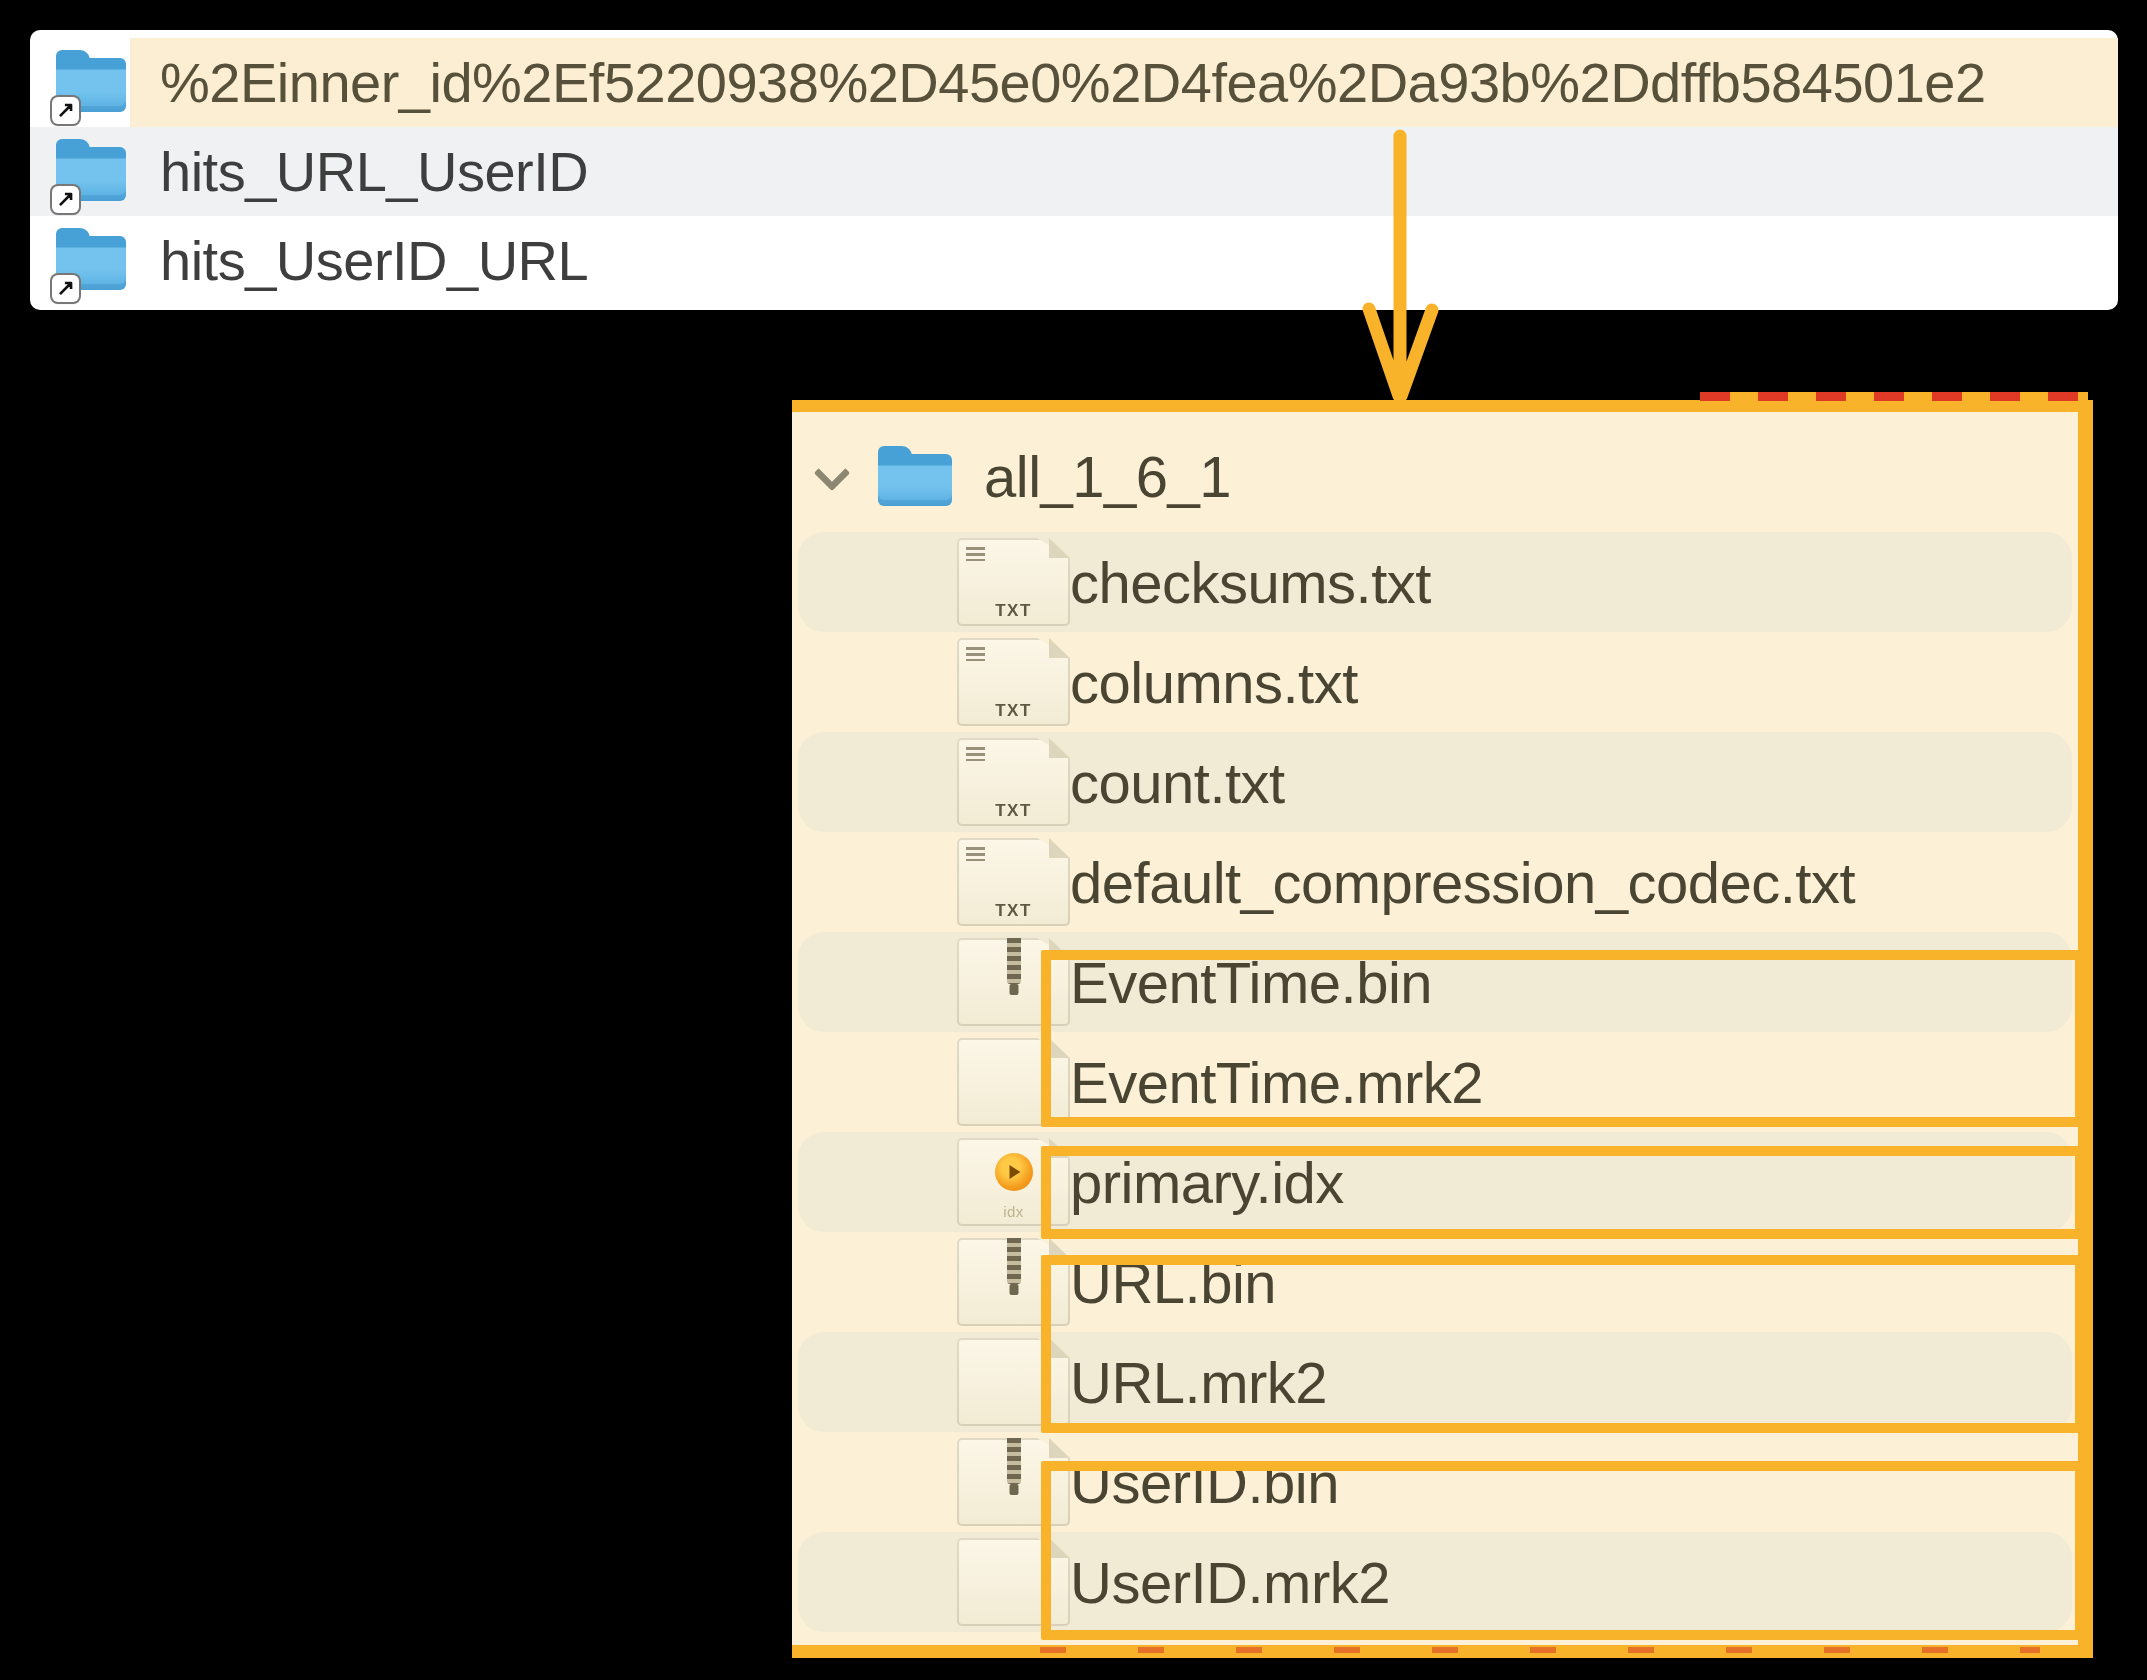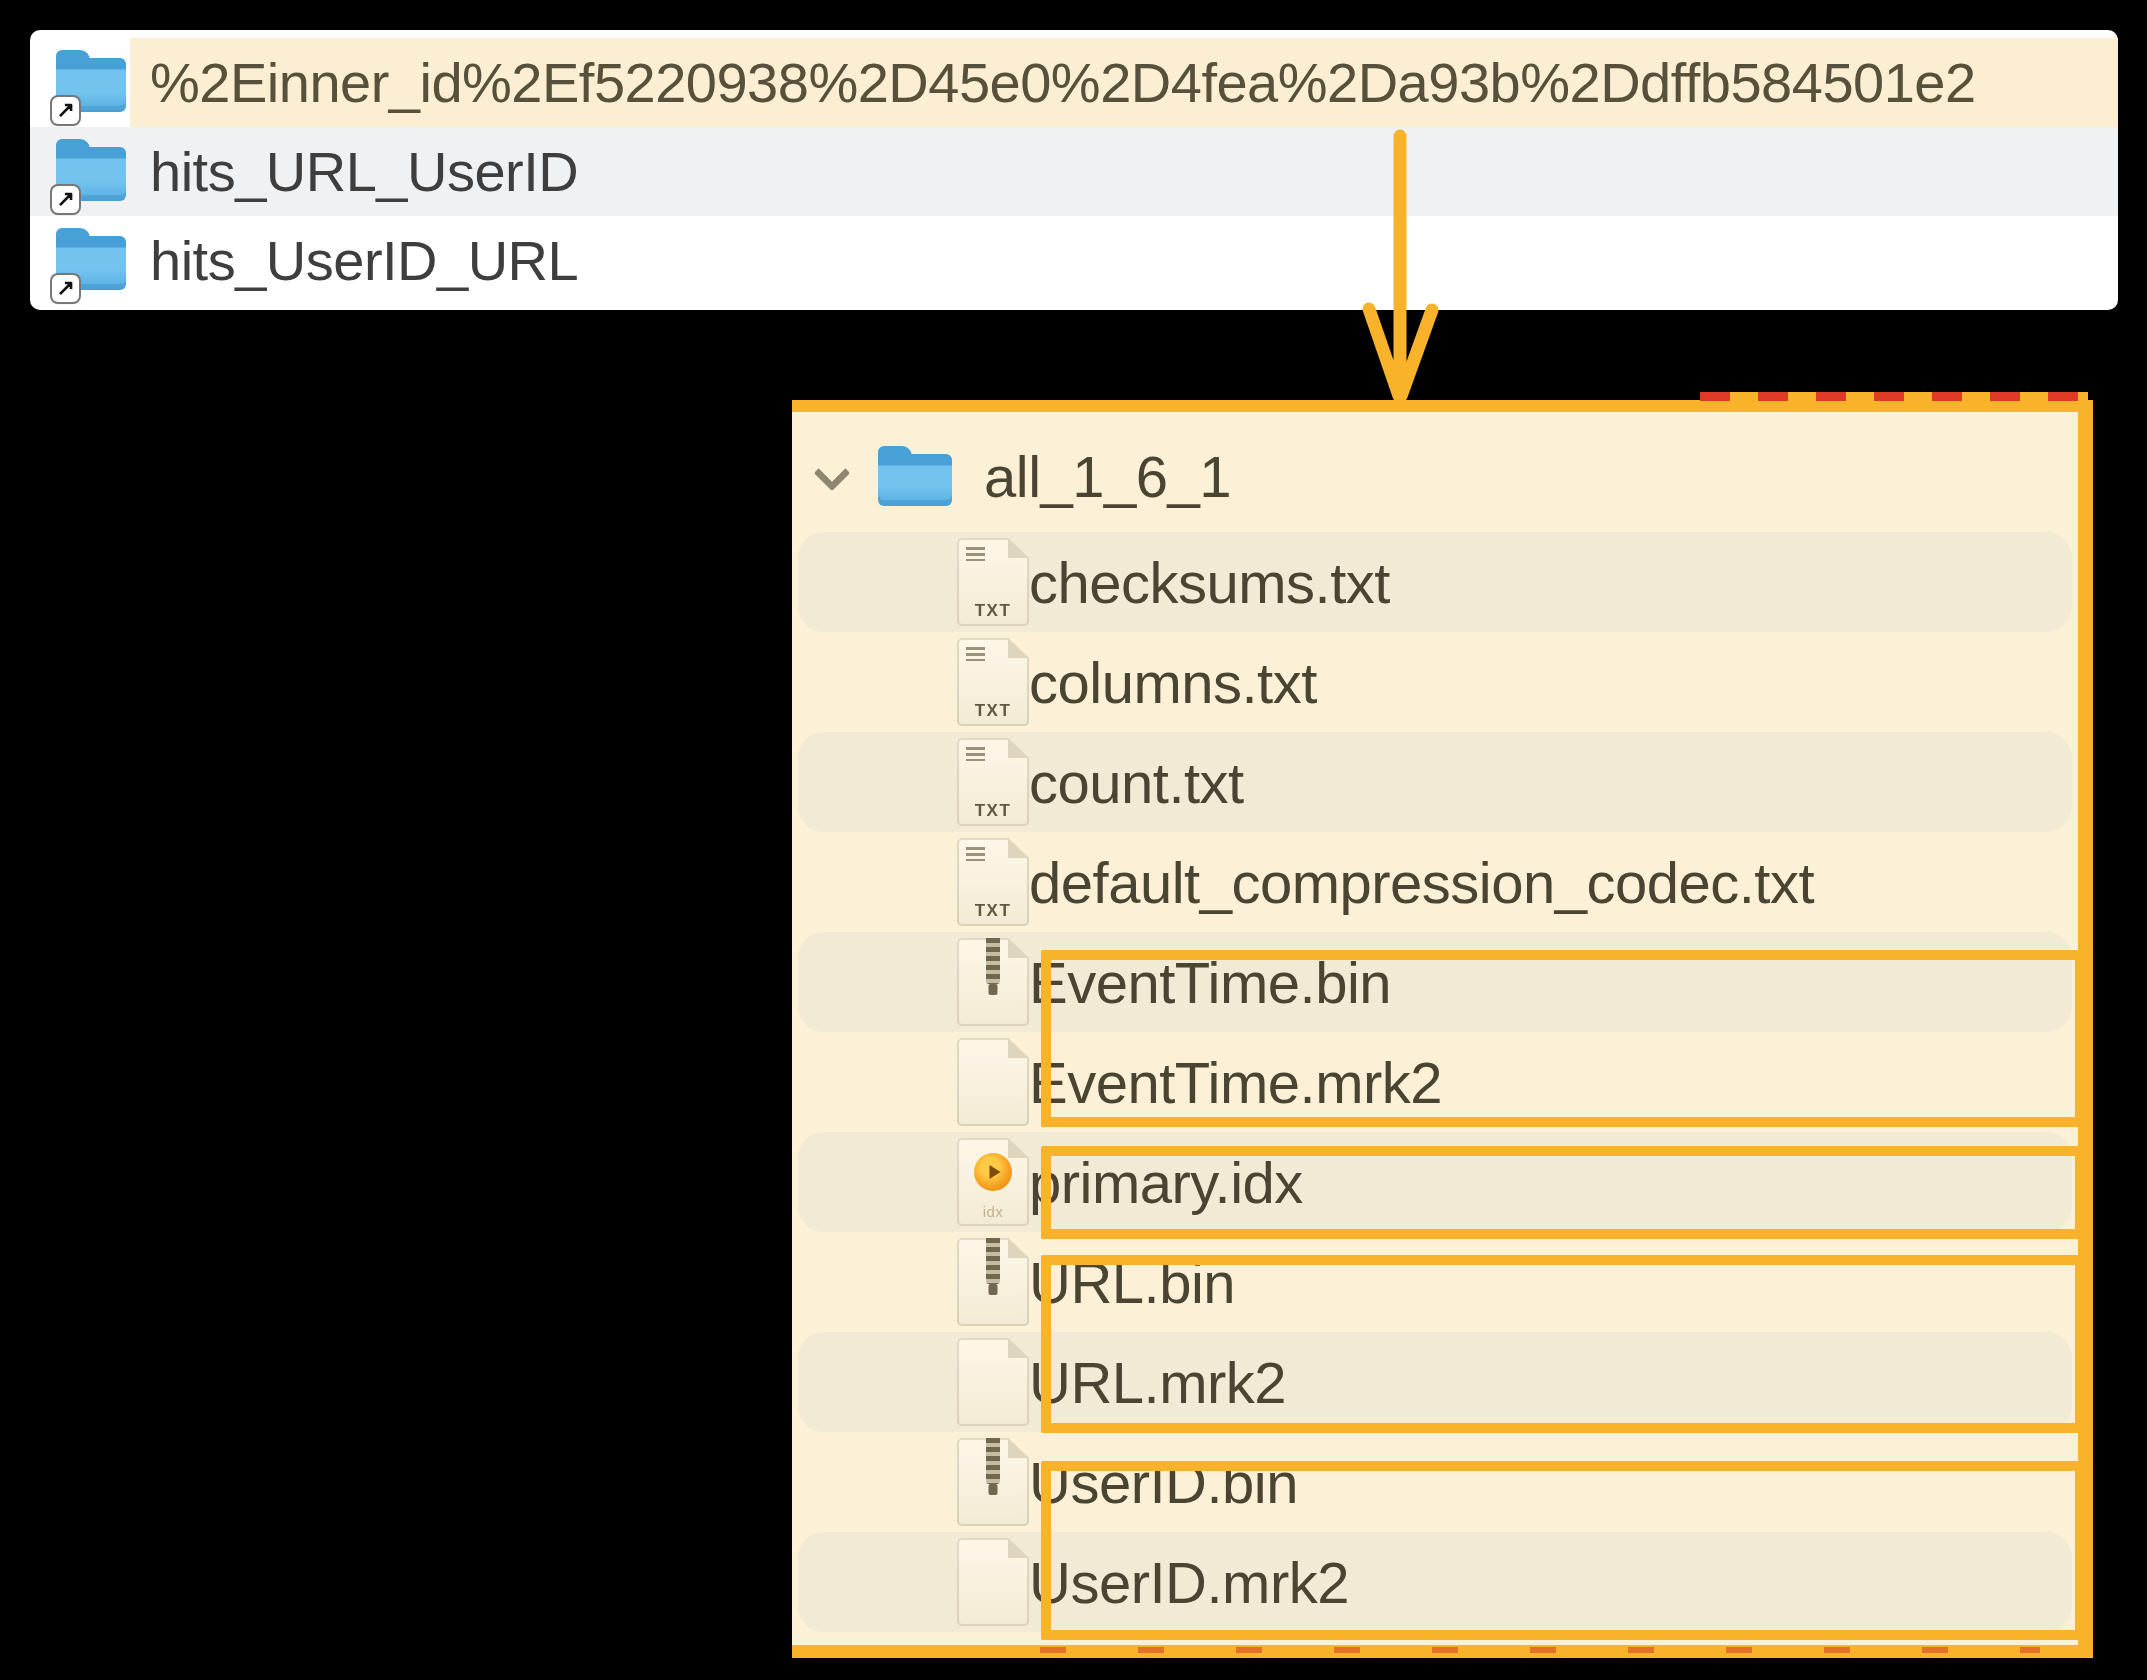--- a/index.html
+++ b/index.html
@@ -16,21 +16,21 @@
   .frow{
     position:relative;height:89px;display:flex;align-items:center;
     font-size:56px;letter-spacing:-0.5px;color:var(--text-dark);
     white-space:nowrap;
   }
   .frow.gray{background:var(--alt-row-gray);}
   .frow.highlight{
     background:linear-gradient(90deg, transparent 0 100px, var(--highlight-cream) 100px);
     color:var(--text-olive);
   }
-  .frow .fname{margin-left:24px;position:relative;z-index:1;}
+  .frow .fname{margin-left:34px;position:relative;z-index:1;}
   
   .aliaswrap{position:relative;width:70px;height:74px;margin-left:26px;flex:none;}
   .folder{position:absolute;left:0;top:4px;width:70px;height:62px;}
   .folder .tab{position:absolute;top:0;left:0;width:34px;height:14px;border-radius:6px 10px 0 0;background:var(--folder-blue-dark);}
   .folder .fbody{
     position:absolute;top:8px;left:0;right:0;bottom:0;border-radius:4px 6px 6px 6px;
     background:linear-gradient(180deg, var(--folder-blue-dark) 0 11px, #74c3ee 12px 62%, #55ade0 100%);
     box-shadow:inset 0 -6px 0 rgba(40,120,180,.25);
   }
   .alias-badge{
@@ -69,21 +69,21 @@
     transform:rotate(45deg);
   }
   .tree-header .folder{position:relative;width:74px;height:60px;margin-left:28px;flex:none;top:0;}
   .tree-header .rootname{margin-left:32px;}
   .filerow{
     position:absolute;left:6px;width:calc(100% - 12px);height:100px;
     display:flex;align-items:center;color:var(--panel-text);
     font-size:58px;letter-spacing:-0.5px;white-space:nowrap;
   }
   .filerow.stripe{background:var(--panel-stripe);border-radius:26px;}
-  .filerow .doc{margin-left:159px;flex:none;}
+  .filerow .doc{margin-left:159px;flex:none;padding-left:41px;}
   .filerow .fnm{position:relative;z-index:2;}
   
   .doc{position:relative;width:72px;height:88px;}
   .doc .sheet{
     position:absolute;inset:0;border-radius:5px;
     background:linear-gradient(180deg,#fcf7e8,#f2ebd4);
     clip-path:polygon(0 0, 71% 0, 100% 23%, 100% 100%, 0 100%);
     box-shadow:inset 0 0 0 2px rgba(150,140,110,.28);
   }
   .doc .fold{

